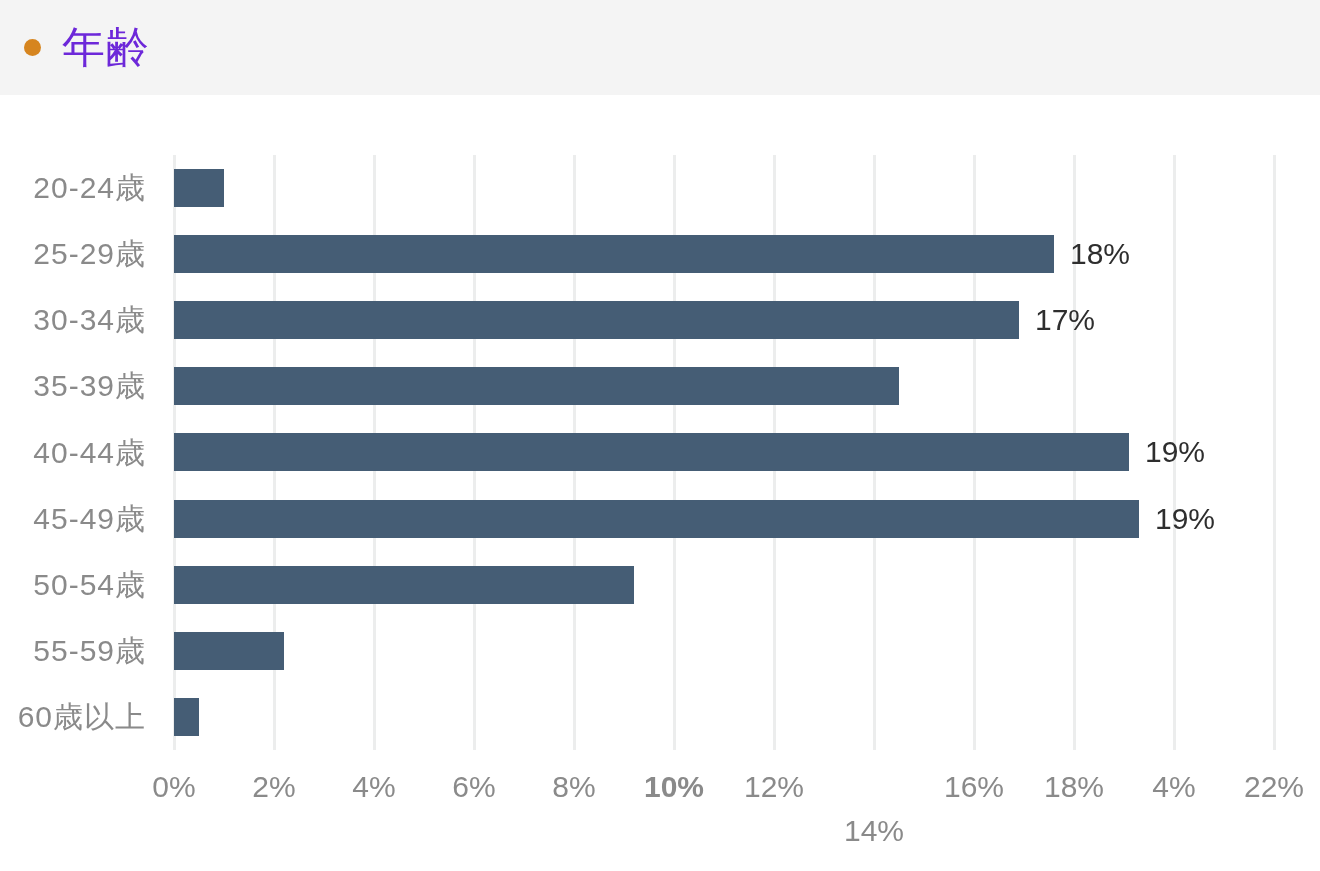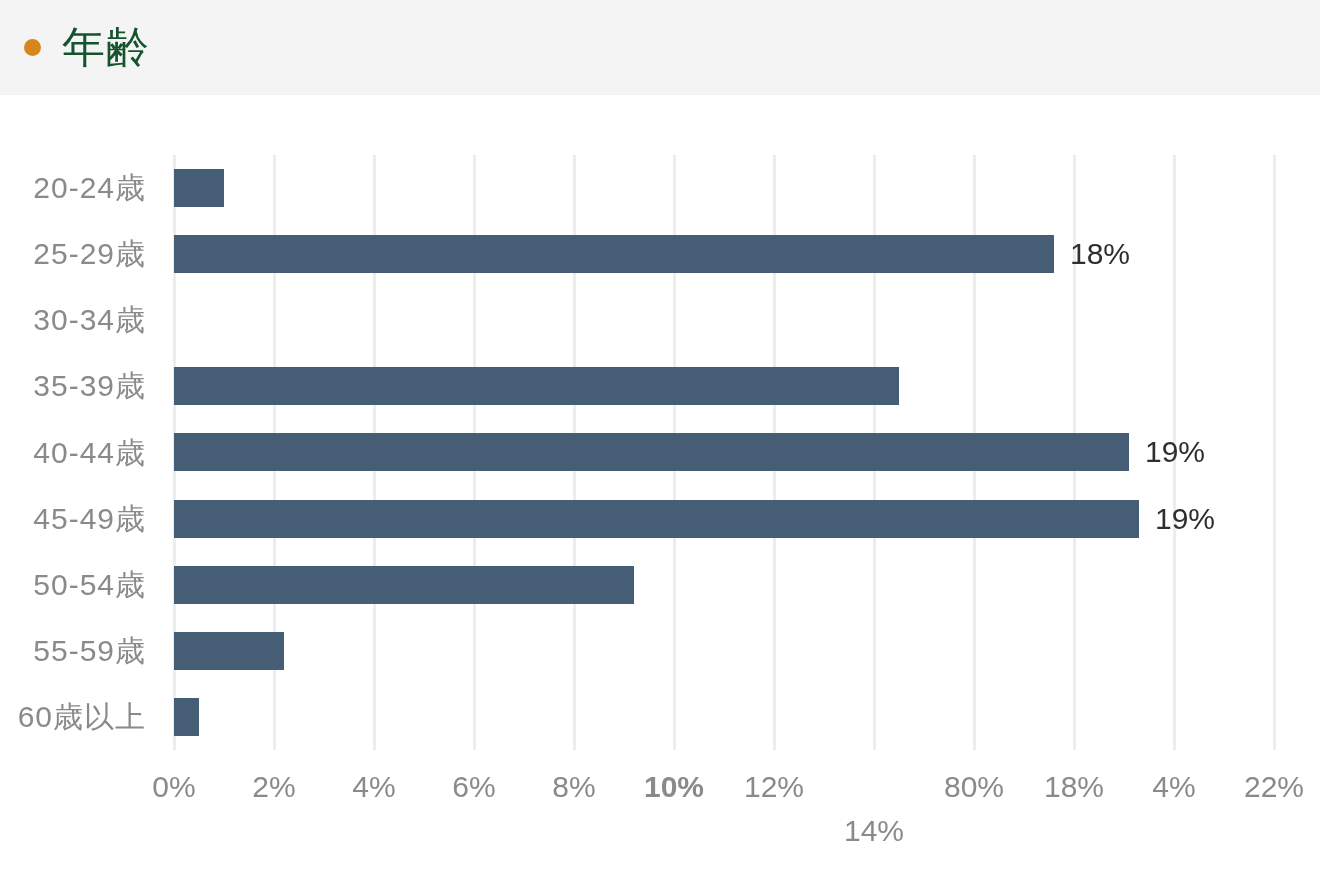--- a/index.html
+++ b/index.html
@@ -30,21 +30,21 @@
     height: 17px;
     border-radius: 50%;
     background: #d6851f;
     margin-left: 24px;
     flex: 0 0 auto;
   }
   .header-title {
     margin-left: 21px;
     font-size: 43px;
     line-height: 1;
-    color: #14532d;
+    color: #6d28d9;
     letter-spacing: 1px;
     font-weight: 400;
     white-space: nowrap;
   }
 
   
   .chart {
     position: absolute;
     left: 0;
     top: 95px;
@@ -148,20 +148,24 @@
         <div class="gridline" style="left: 1098.5px;"></div>
       </div>
     <div class="rows" id="bar-rows">
         <div class="row" style="top: 0px; height: 66.1111px;">
           <div class="bar" style="width: 50px; background: rgb(69, 93, 117);"></div>
         </div>
         <div class="row" style="top: 66.1111px; height: 66.1111px;">
           <div class="bar" style="width: 880px; background: rgb(69, 93, 117);"></div>
           <span class="bar-value">18%</span>
         </div>
+        <div class="row" style="top: 132.222px; height: 66.1111px;">
+          <div class="bar" style="width: 845px; background: rgb(69, 93, 117);"></div>
+          <span class="bar-value">17%</span>
+        </div>
         <div class="row" style="top: 198.333px; height: 66.1111px;">
           <div class="bar" style="width: 725px; background: rgb(69, 93, 117);"></div>
         </div>
         <div class="row" style="top: 264.444px; height: 66.1111px;">
           <div class="bar" style="width: 955px; background: rgb(69, 93, 117);"></div>
           <span class="bar-value">19%</span>
         </div>
         <div class="row" style="top: 330.556px; height: 66.1111px;">
           <div class="bar" style="width: 965px; background: rgb(69, 93, 117);"></div>
           <span class="bar-value">19%</span>
@@ -193,17 +197,17 @@
 
 <div id="tick-labels">
     <div class="tick-label" style="left: 174px;">0%</div>
     <div class="tick-label" style="left: 274px;">2%</div>
     <div class="tick-label" style="left: 374px;">4%</div>
     <div class="tick-label" style="left: 474px;">6%</div>
     <div class="tick-label" style="left: 574px;">8%</div>
     <div class="tick-label" style="left: 674px; font-weight: bold;">10%</div>
     <div class="tick-label" style="left: 774px; text-align: right;">12%</div>
     <div class="tick-label" style="left: 874px; margin-top: 44px;">14%</div>
-    <div class="tick-label" style="left: 974px;">80%</div>
+    <div class="tick-label" style="left: 974px;">16%</div>
     <div class="tick-label" style="left: 1074px;">18%</div>
     <div class="tick-label" style="left: 1174px;">4%</div>
     <div class="tick-label" style="left: 1274px;">22%</div>
   </div>
 
 </body></html>

